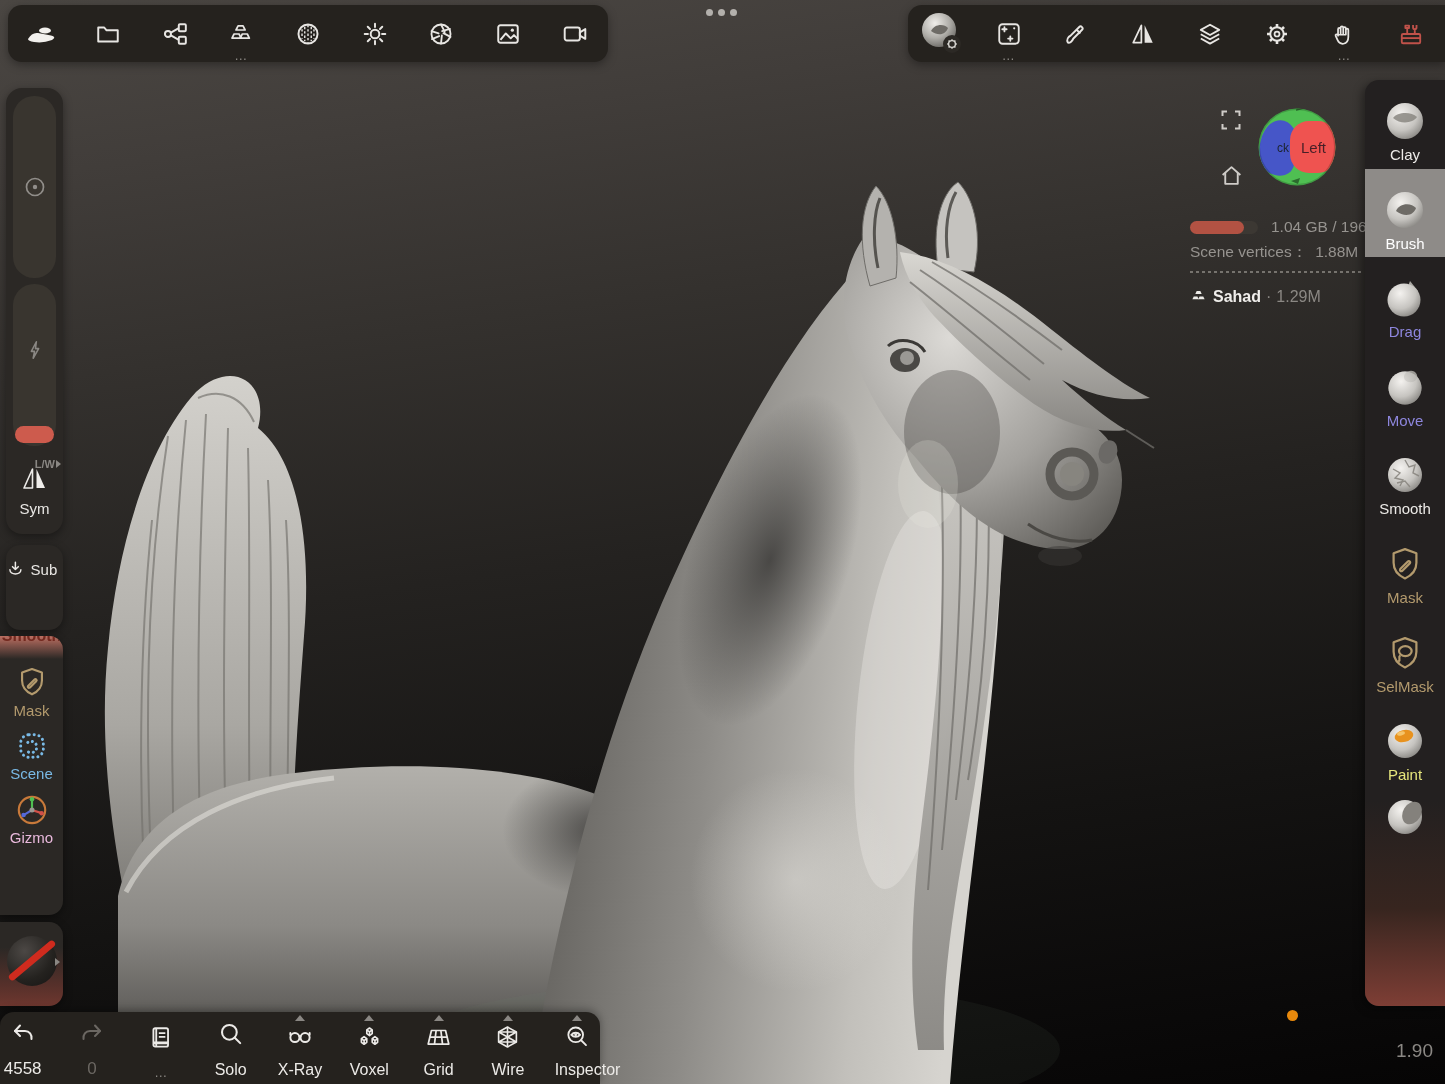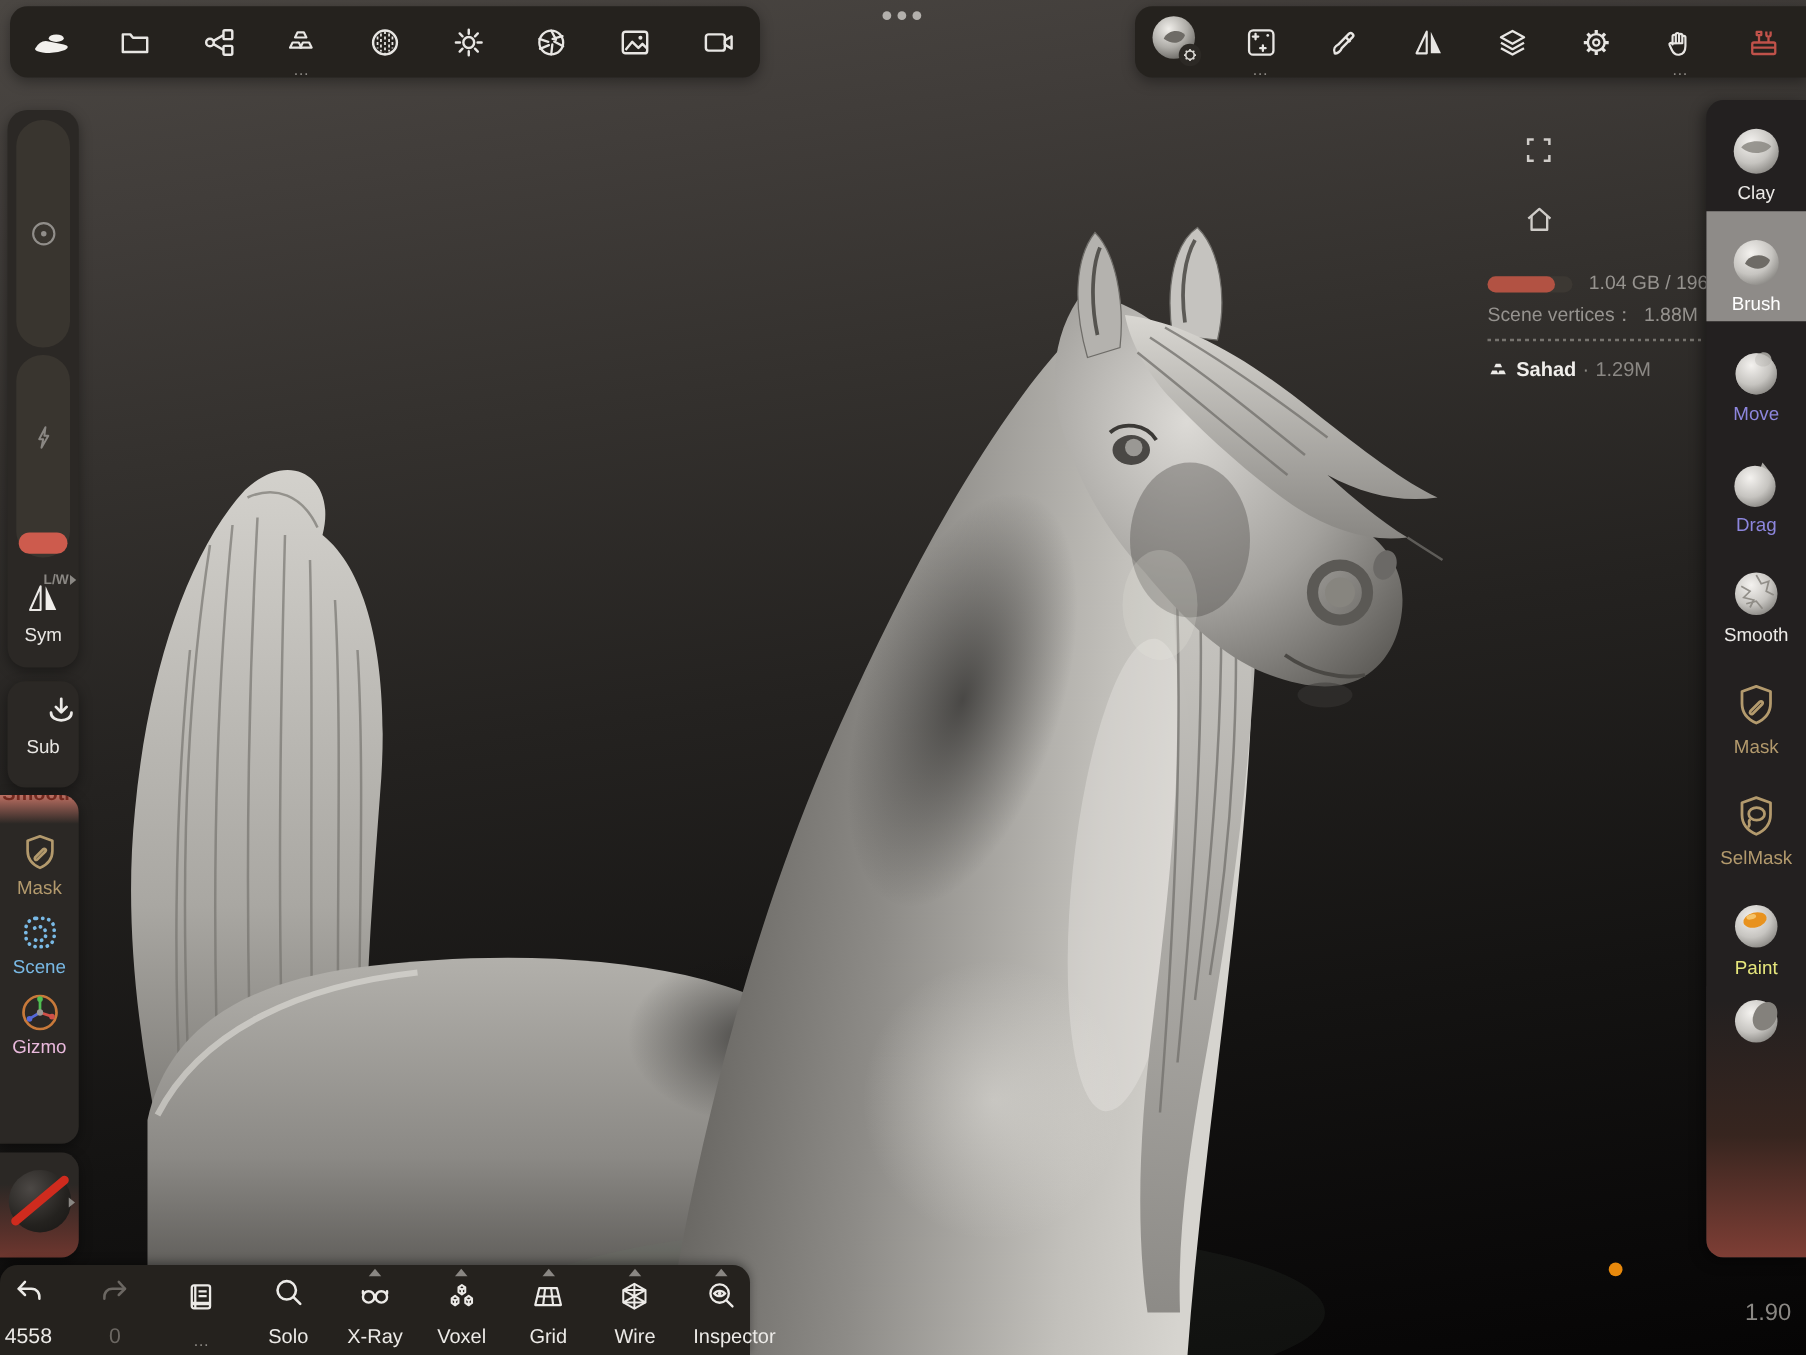--- a/index.html
+++ b/index.html
@@ -19,21 +19,21 @@
   
   .lp{position:absolute;background:#2b2825;box-shadow:0 3px 10px rgba(0,0,0,.4);z-index:30;}
   .lp1{left:6px;top:88px;width:57px;height:446px;border-radius:16px;}
   .track{position:absolute;left:7px;width:43px;border-radius:21px;background:#39352f;display:flex;align-items:center;justify-content:center;}
   .track1{top:8px;height:182px;}
   .track2{top:196px;height:162px;}
   .pill{position:absolute;left:2px;right:2px;bottom:3px;height:17px;border-radius:9px;background:#cd5b4d;}
   .lw{position:absolute;top:370px;right:8px;font-size:11px;font-weight:bold;color:#8a8783;}
   .symtri{position:absolute;top:376px;left:14px;}
   .lp-label{position:absolute;width:100%;text-align:center;font-size:15px;color:#e9e7e4;}
-  .lp2{left:6px;top:545px;width:57px;height:85px;border-radius:14px;display:flex;flex-direction:column;align-items:flex-end;padding-top:10px;box-sizing:border-box;}
+  .lp2{left:6px;top:545px;width:57px;height:85px;border-radius:14px;display:flex;flex-direction:row;align-items:flex-start;padding-top:10px;box-sizing:border-box;}
   .lp3{left:0;top:636px;width:63px;height:279px;border-radius:0 14px 14px 0;overflow:hidden;}
   .lp3-head{height:24px;background:linear-gradient(#bc6f62,rgba(43,40,37,0) 96%);overflow:hidden;}
   .lp3-head span{display:block;margin-top:-9px;text-align:center;font-size:16px;font-weight:bold;color:#73291f;}
   .lp3 .ent{display:flex;flex-direction:column;align-items:center;margin-top:10px;}
   .lp4{left:0;top:922px;width:63px;height:84px;border-radius:0 14px 14px 0;
        background:linear-gradient(#2b2825 30%,#56302a 75%,#6e372f 100%);overflow:hidden;}
   .matcap{position:absolute;left:7px;top:14px;width:50px;height:50px;border-radius:50%;
        background:radial-gradient(circle at 35% 30%,#4c4845,#24221f 60%,#161413);}
   .slash{position:absolute;left:-4px;top:21px;width:58px;height:7px;border-radius:4px;background:#cf2b1e;transform:rotate(-40deg);}
   .caret-r{width:0;height:0;border-top:4px solid transparent;border-bottom:4px solid transparent;border-left:5px solid #8a8783;}
@@ -336,20 +336,39 @@
     <svg width="24" height="24" viewBox="0 0 24 24" fill="none" stroke="#cfccc8" stroke-width="2">
       <path d="M3.5 8 V3.5 H8 M16 3.5 H20.5 V8 M20.5 16 V20.5 H16 M8 20.5 H3.5 V16"></path>
     </svg>
   </div>
   <div class="navwrap homebtn" style="position:absolute;">
     <svg width="25" height="25" viewBox="0 0 24 24" fill="none" stroke="#cfccc8" stroke-width="1.8" stroke-linejoin="round">
       <path d="M3.5 11.5 L12 4 L20.5 11.5"></path>
         <path d="M6 9.5 V20 H18 V9.5"></path>
     </svg>
   </div>
+  <div class="navball">
+    <svg width="81" height="81" viewBox="0 0 81 81">
+      <defs>
+          <clipPath id="ballClip">
+            <circle cx="40" cy="40" r="38.5"></circle>
+          </clipPath>
+        </defs>
+      <circle cx="40" cy="40" r="38.5" fill="#4fbf52"></circle>
+      <g clip-path="url(#ballClip)">
+        <path d="M12 18 C1 29 -1 51 9 64 C22 73 35 68 37 58 L37 22 C30 11 20 11 12 18 Z" fill="#4656c8"></path>
+        <rect x="33" y="14" width="47" height="52" rx="19" fill="#ef5350"></rect>
+        <path d="M40 -2 l6 4 -7 2 z" fill="#2c6b2e"></path>
+        <path d="M34 74 l9 -3 -2 6 z" fill="#2c6b2e"></path>
+        <ellipse cx="40" cy="40" rx="38.5" ry="38.5" fill="none" stroke="rgba(0,0,0,.18)" stroke-width="3"></ellipse>
+      </g>
+      <text x="20" y="45" font-size="12" font-family="Liberation Sans, sans-serif" fill="#1c2430"><tspan>ck</tspan></text>
+      <text x="44" y="46" font-size="15" font-family="Liberation Sans, sans-serif" fill="#471f27"><tspan>Left</tspan></text>
+    </svg>
+  </div>
 
   <div class="membar">
       <div class="memfill"></div>
     </div>
   <div class="memtext">1.04 GB / 196 MB</div>
   <div class="scntext">
     <span>Scene vertices：</span><b>1.88M</b>
   </div>
   <div class="dashsep"></div>
   <div class="objrow">
@@ -461,32 +480,32 @@
     </div>
     <div class="rcell sel">
       <svg width="40" height="40" viewBox="0 0 40 40">
         <circle cx="20" cy="20" r="18" fill="url(#gSph)"></circle>
         <path d="M11 21 c3 -8 15 -9 20 -3 c-2 7 -11 10 -20 3 z" fill="#6e6b66"></path>
       </svg>
       <span class="rlab" style="color:#ffffff">Brush</span>
     </div>
     <div class="rcell">
       <svg width="40" height="40" viewBox="0 0 40 40">
+        <path d="M25 3 L33 13 L22 11 Z" fill="#aaa8a3"></path>
+        <circle cx="19" cy="22" r="16.5" fill="url(#gSph)"></circle>
+      </svg>
+      <span class="rlab purple">Drag</span>
+    </div>
+    <div class="rcell">
+      <svg width="40" height="40" viewBox="0 0 40 40">
         <circle cx="20" cy="21" r="16.5" fill="url(#gSph)"></circle>
         <path d="M22 5 c6 -4 13 2 9 8 c-3 3 -8 3 -11 0 c-2 -3 -1 -6 2 -8 z" fill="#9b9994"></path>
         <circle cx="20" cy="21" r="16.5" fill="url(#gSph)" opacity=".75"></circle>
       </svg>
       <span class="rlab purple">Move</span>
-    </div>
-    <div class="rcell">
-      <svg width="40" height="40" viewBox="0 0 40 40">
-        <path d="M25 3 L33 13 L22 11 Z" fill="#aaa8a3"></path>
-        <circle cx="19" cy="22" r="16.5" fill="url(#gSph)"></circle>
-      </svg>
-      <span class="rlab purple">Drag</span>
     </div>
     <div class="rcell">
       <svg width="40" height="40" viewBox="0 0 40 40">
         <circle cx="20" cy="20" r="17" fill="url(#gSph)"></circle>
         <g stroke="#8a8781" stroke-width="1.4" fill="none" opacity=".9">
           <path d="M8 14 l7 4 -5 5 8 2 -3 6"></path>
             <path d="M20 5 l4 7 6 -2 -2 8 6 3"></path>
             <path d="M12 28 l8 -2 5 6"></path>
         </g>
       </svg>

